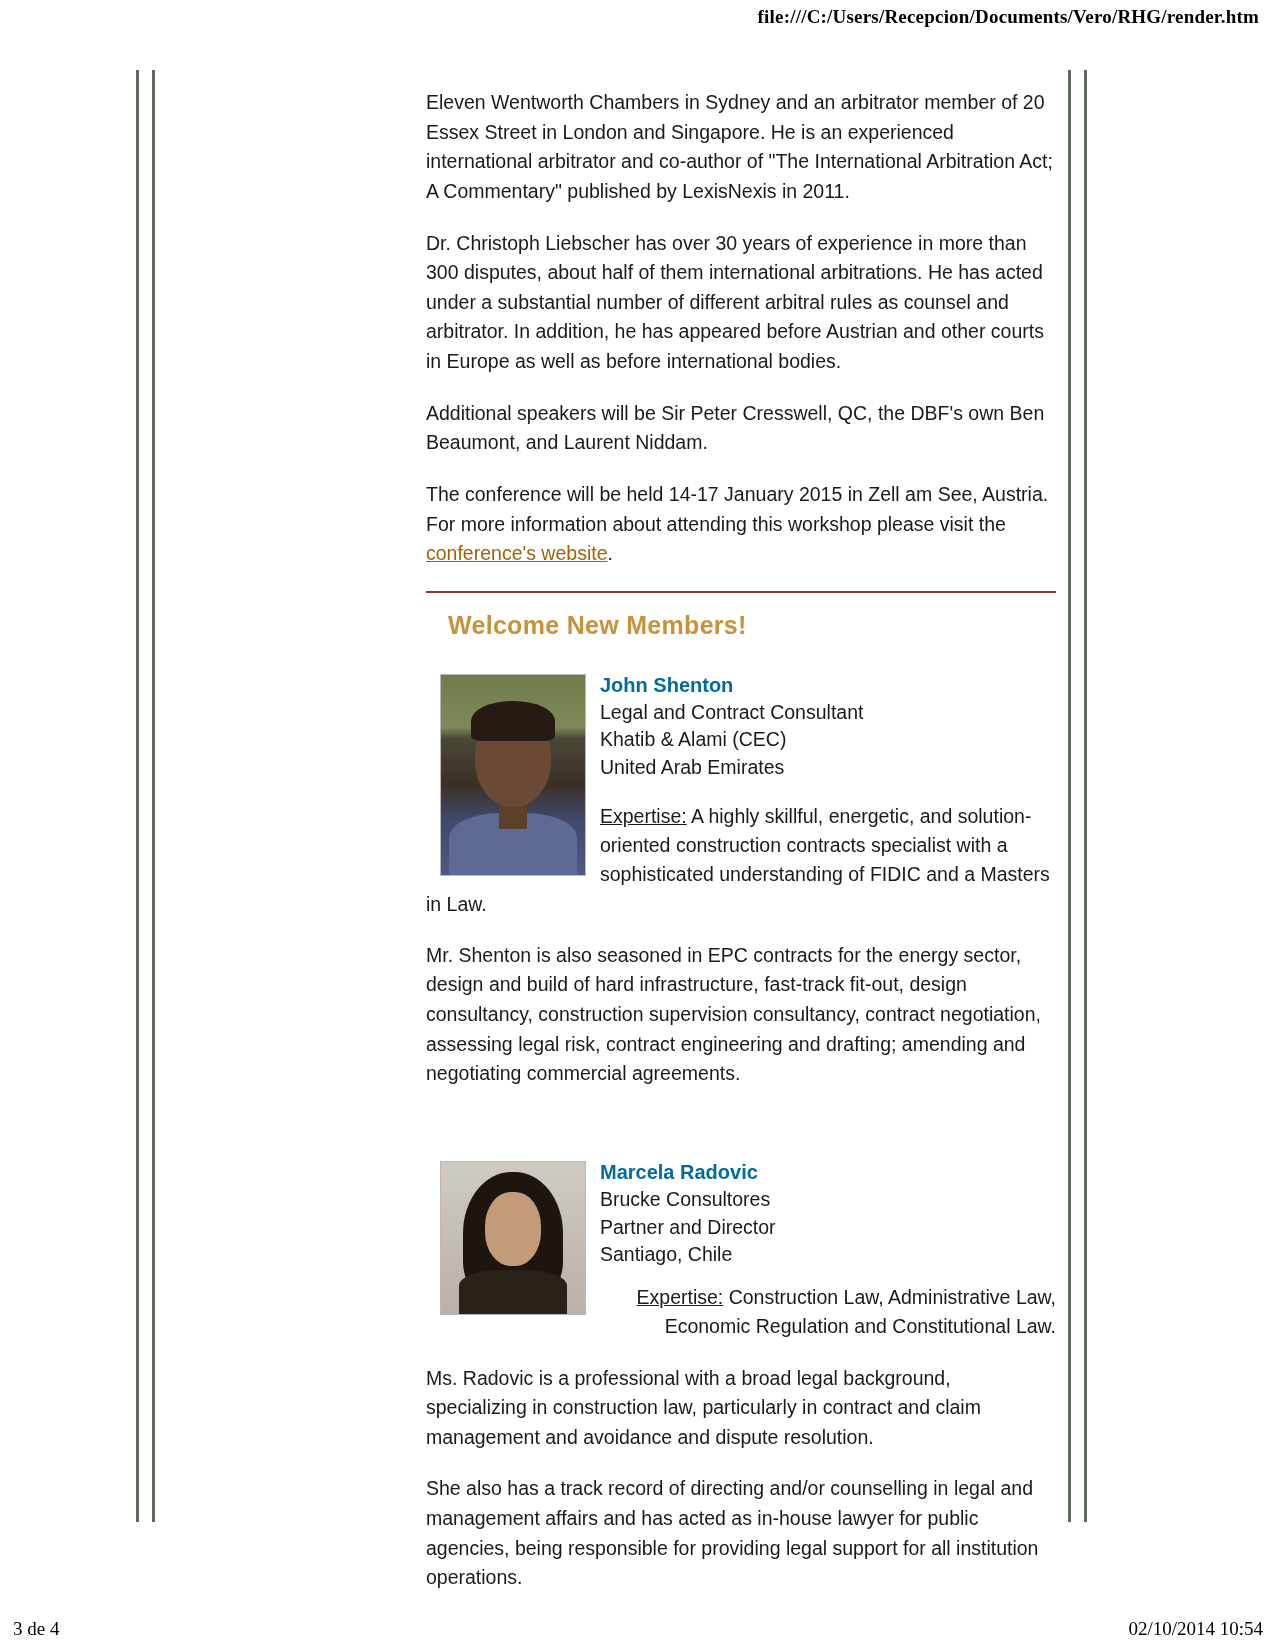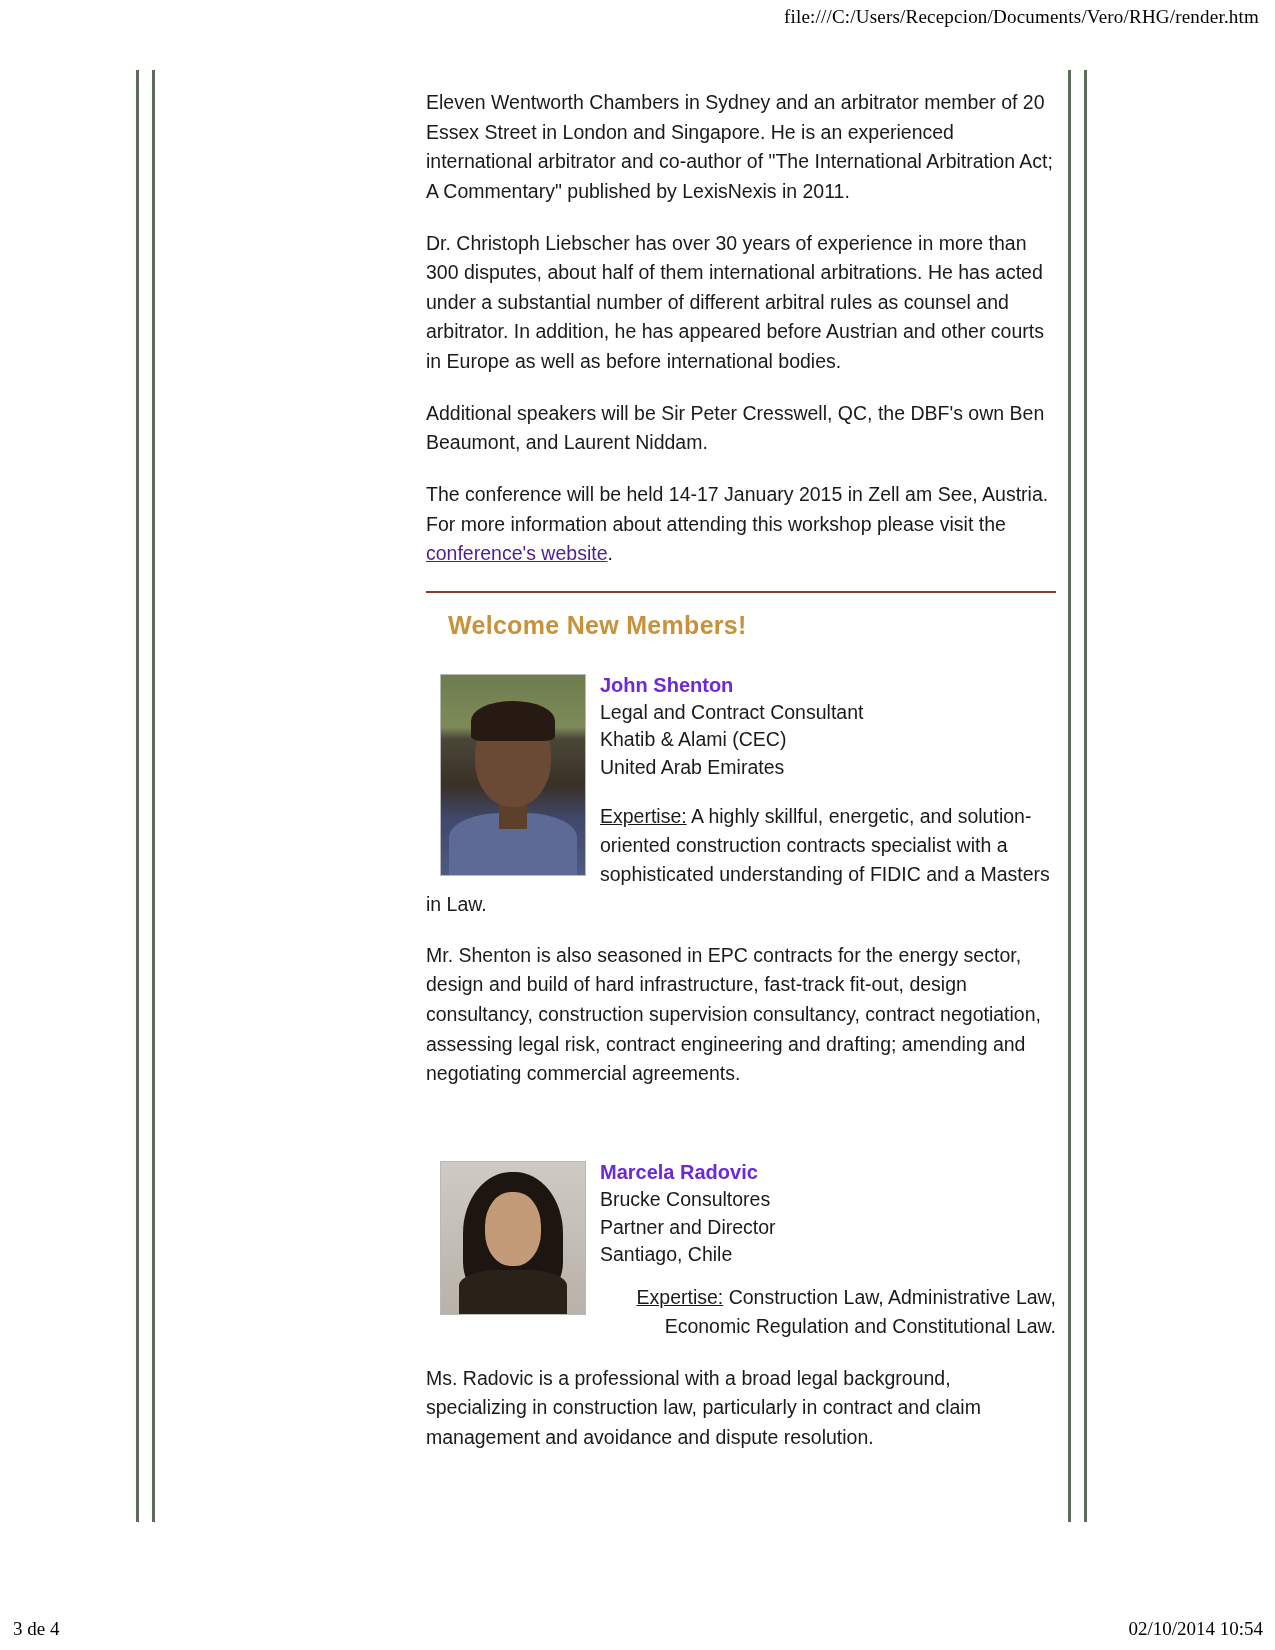--- a/index.html
+++ b/index.html
@@ -18,20 +18,21 @@
 
   
   .print-header {
     position: absolute;
     top: 6px;
     right: 16px;
     font-family: "Liberation Serif", serif;
     font-size: 19px;
     color: #000;
     letter-spacing: 0.2px;
+    font-weight: bold;
   }
   .footer-left {
     position: absolute;
     left: 13px;
     bottom: 10px;
     font-family: "Liberation Serif", serif;
     font-size: 19px;
     color: #000;
   }
   .footer-right {
@@ -63,21 +64,21 @@
   }
   p.body {
     margin: 0 0 22px 0;
     font-size: 19.5px;
     line-height: 1.52;
     color: #1a1a1a;
   }
   p.body:last-child { margin-bottom: 0; }
 
   a.link {
-    color: #4c1d95;
+    color: #a16207;
     text-decoration: underline;
   }
 
   
   .divider {
     margin: 10px 0 18px 0;
     border-top: 2px solid #8a3a32;
     width: 630px;
   }
   .section-title {
@@ -102,21 +103,21 @@
     position: relative;
     overflow: hidden;
   }
   .member-photo.second {
     height: 152px;
     margin-left: 14px;
   }
   .member-name {
     font-size: 20px;
     font-weight: bold;
-    color: #6d28d9;
+    color: #0369a1;
     margin: 4px 0 2px 0;
   }
   .member-line {
     font-size: 19.5px;
     line-height: 1.42;
     color: #1a1a1a;
   }
   .expertise-label {
     text-decoration: underline;
   }
@@ -236,17 +237,18 @@
       <div class="body"></div>
     </div>
     <div class="member-name">Marcela Radovic</div>
     <div class="member-line">Brucke Consultores</div>
     <div class="member-line">Partner and Director</div>
     <div class="member-line">Santiago, Chile</div>
     <div class="member-expertise" style="margin-top:14px;text-align:right;"><span class="expertise-label">Expertise:</span><span>   Construction Law, Administrative Law, Economic Regulation and Constitutional Law.</span></div>
   </div>
 
   <p class="body" style="margin-top:22px;">Ms. Radovic is a professional with a broad legal background, specializing in construction law, particularly in contract and claim management and avoidance and dispute resolution.</p>
+  <p class="body">She also has a track record of directing and/or counselling in legal and management affairs and has acted as in-house lawyer for public agencies, being responsible for providing legal support for all institution operations.</p>
 
 </div>
 
 <div class="footer-left">3 de 4</div>
 <div class="footer-right">02/10/2014 10:54</div>
 
 </body></html>

